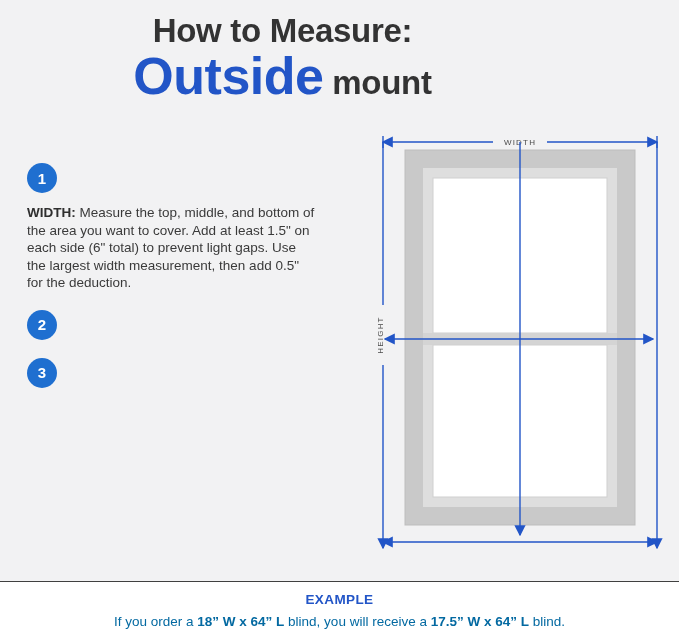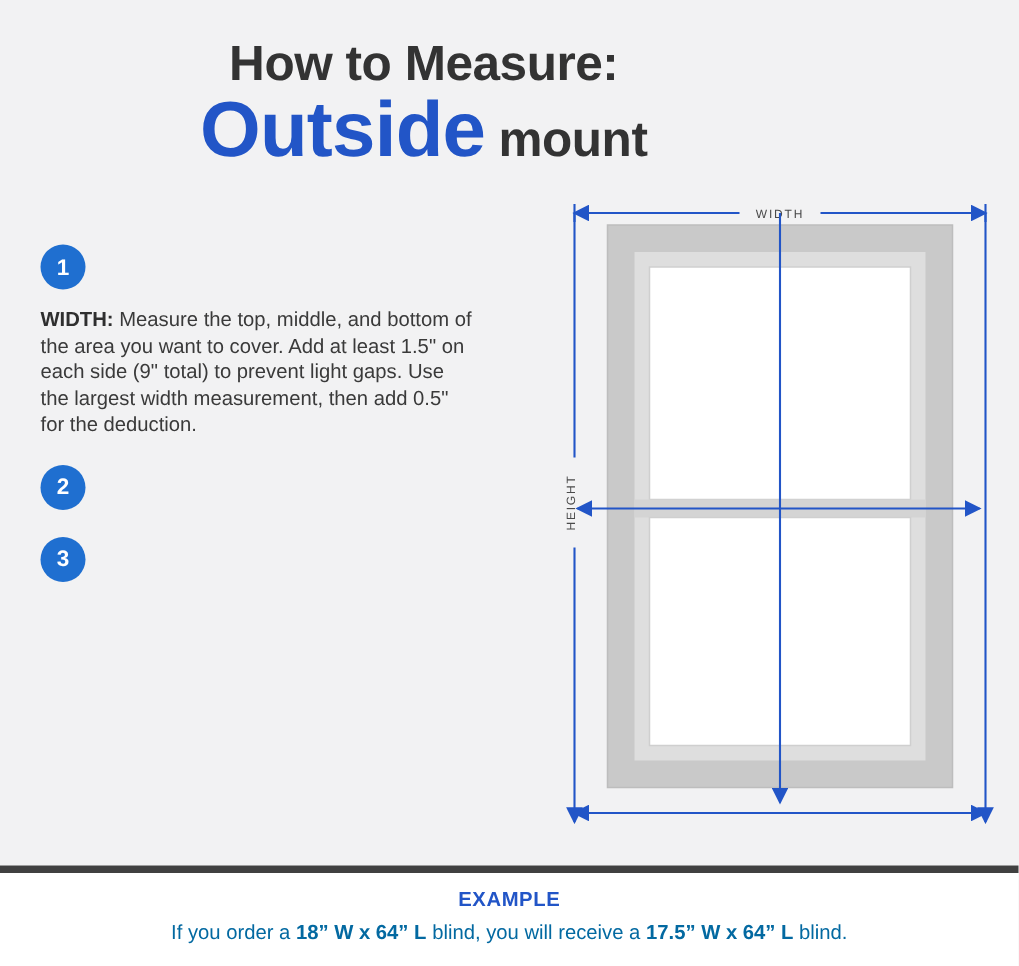--- a/index.html
+++ b/index.html
@@ -17,21 +17,21 @@
   .page {
     position: relative;
     width: 679px;
     height: 644px;
     background: #f2f2f3;
   }
 
   
   .title-block {
     position: absolute;
-    top: 22px;
+    top: 11px;
     left: 0;
     width: 565px;
     text-align: center;
   }
   .title-line1 {
     font-size: 33px;
     font-weight: bold;
     color: #333333;
     letter-spacing: -0.3px;
     line-height: 40px;
@@ -105,21 +105,21 @@
   }
 
   
   .footer {
     position: absolute;
     left: 0;
     bottom: 0;
     width: 679px;
     background: #ffffff;
     height: 62px;
-    border-top: 5px solid #404040;
+    border-top: 1px solid #404040;
     text-align: center;
   }
   .example-title {
     margin-top: 10px;
     font-size: 13.5px;
     font-weight: bold;
     color: #2255c7;
     letter-spacing: 0.4px;
   }
   .example-text {
@@ -139,21 +139,21 @@
     <div class="title-line2">
       <span class="title-emph">Outside</span><span class="title-mount"> mount</span>
     </div>
   </div>
 
   <div class="steps">
 
     <div class="step" id="step1">
       <div class="badge">1</div>
       <div class="step-text">
-        <b>WIDTH:</b><span> Measure the top, middle, and bottom of the area you want to cover. Add at least 1.5" on each side (9" total) to prevent light gaps. Use the largest width measurement, then add 0.5" for the deduction.</span>
+        <b>WIDTH:</b><span> Measure the top, middle, and bottom of the area you want to cover. Add at least 1.5" on each side (6" total) to prevent light gaps. Use the largest width measurement, then add 0.5" for the deduction.</span>
       </div>
     </div>
 
     <div class="step" id="step2">
       <div class="badge">2</div>
     </div>
 
     <div class="step" id="step3">
       <div class="badge">3</div>
     </div>

